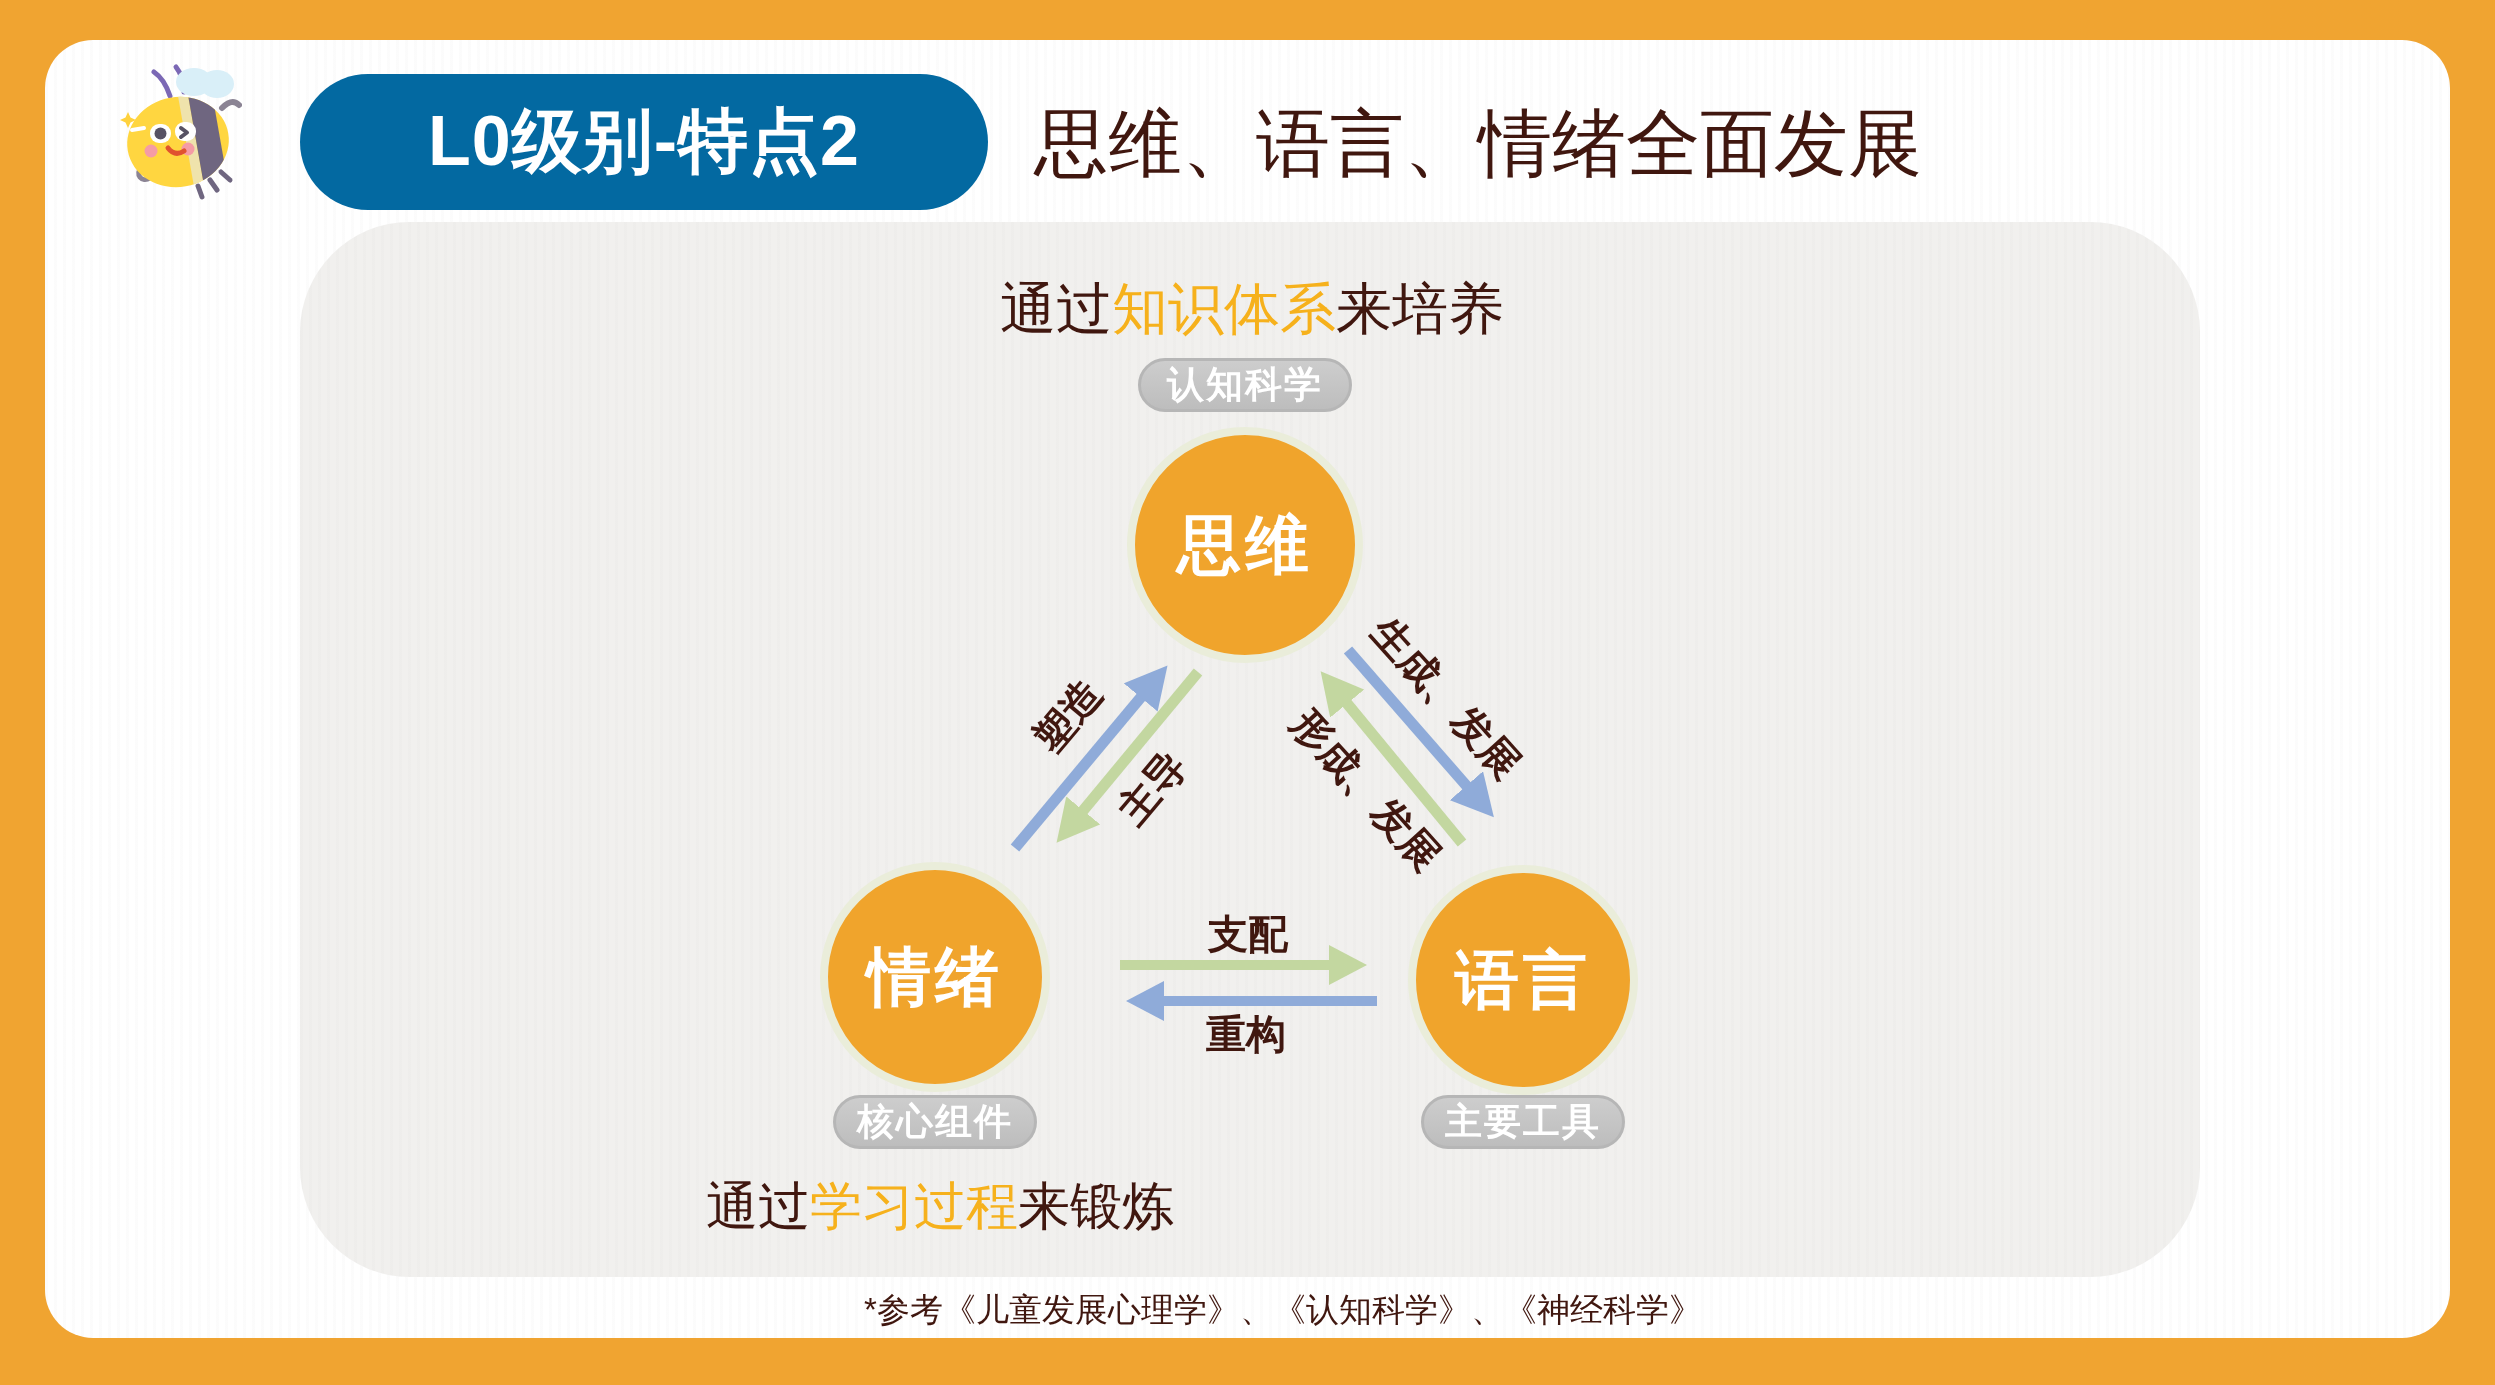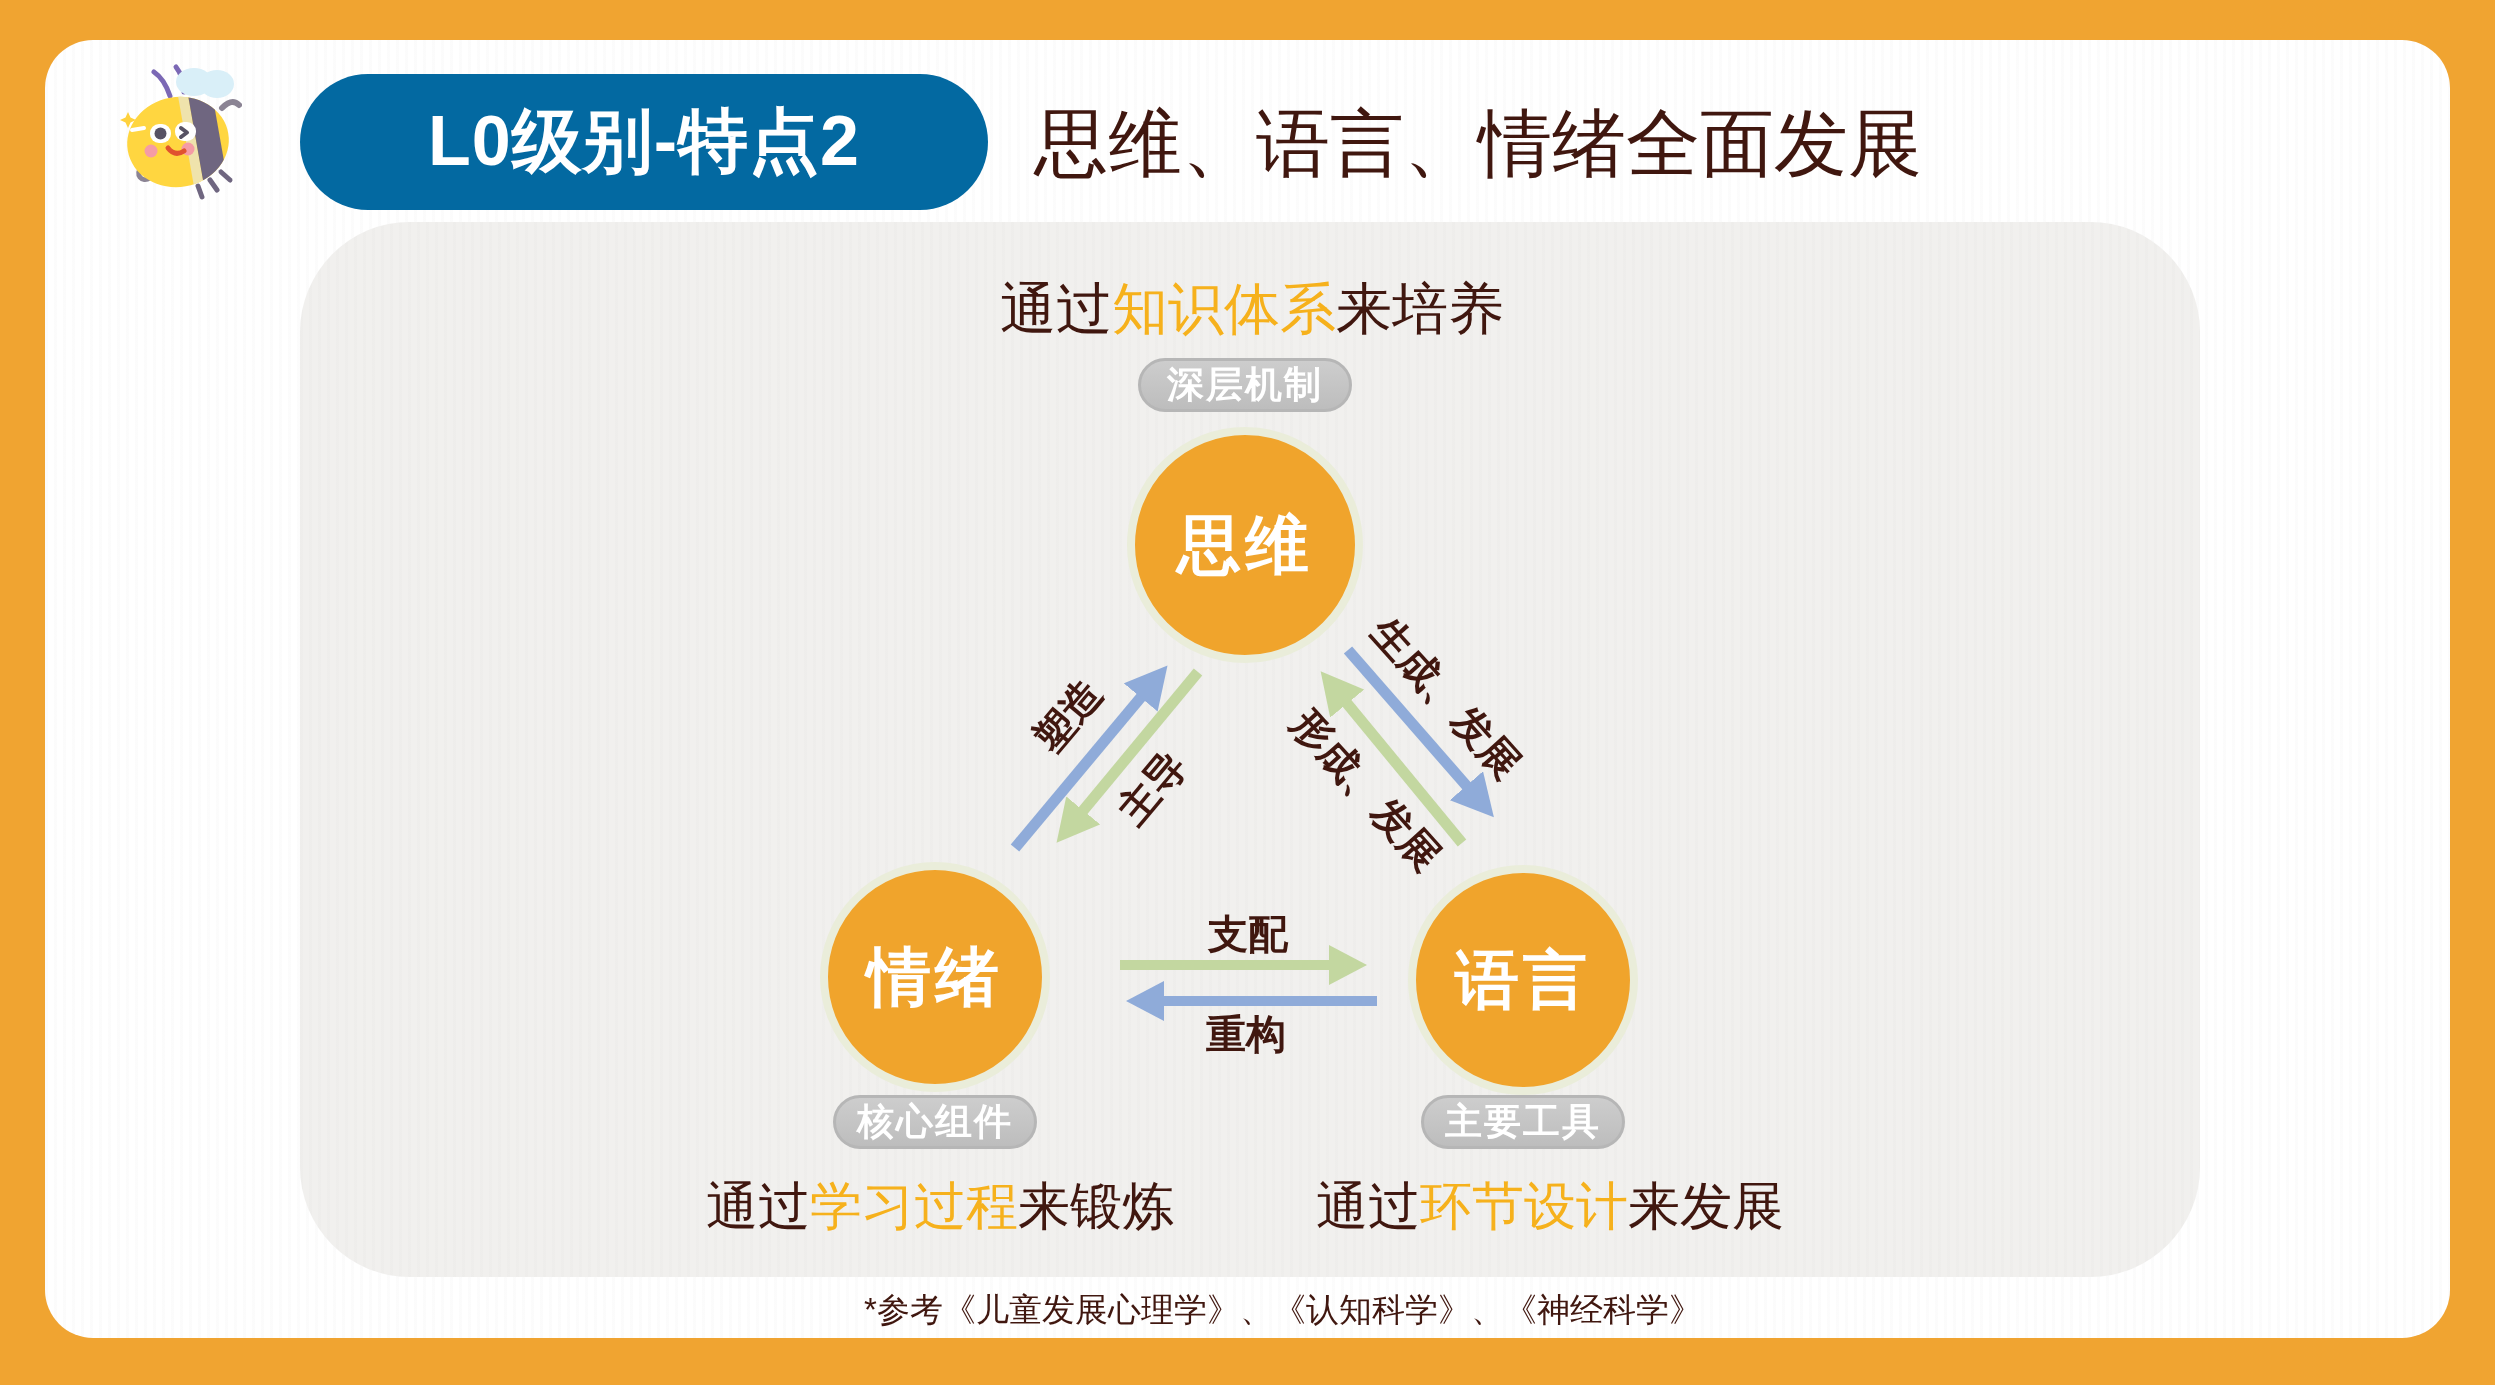--- a/index.html
+++ b/index.html
@@ -210,30 +210,27 @@
     <line x1="1377" y1="1001" x2="1148" y2="1001" stroke="#8FABD9" stroke-width="10" marker-end="url(#head-blue)"></line>
   </svg>
 
   <div class="edge-label lbl-shape">塑造</div>
   <div class="edge-label lbl-lead">主导</div>
   <div class="edge-label lbl-gen">生成、发展</div>
   <div class="edge-label lbl-form">形成、发展</div>
   <div class="edge-label lbl-control">支配</div>
   <div class="edge-label lbl-rebuild">重构</div>
 
-  <div class="tag-pill tag-thinking">深层机制</div>
+  <div class="tag-pill tag-thinking">认知科学</div>
   <div class="tag-pill tag-emotion">核心组件</div>
   <div class="tag-pill tag-language">主要工具</div>
 
   <div class="node node-thinking">思维</div>
   <div class="node node-emotion">情绪</div>
   <div class="node node-language">语言</div>
 
   <div class="caption caption-bl">
     <span>通过</span><span class="hl">学习过程</span><span>来锻炼</span>
   </div>
-  <div class="caption caption-br">
-    <span>通过</span><span class="hl">环节设计</span><span>来发展</span>
-  </div>
 
   <div class="footer-ref">*参考《儿童发展心理学》、《认知科学》、《神经科学》</div>
 
 </div>
 
 </body></html>

